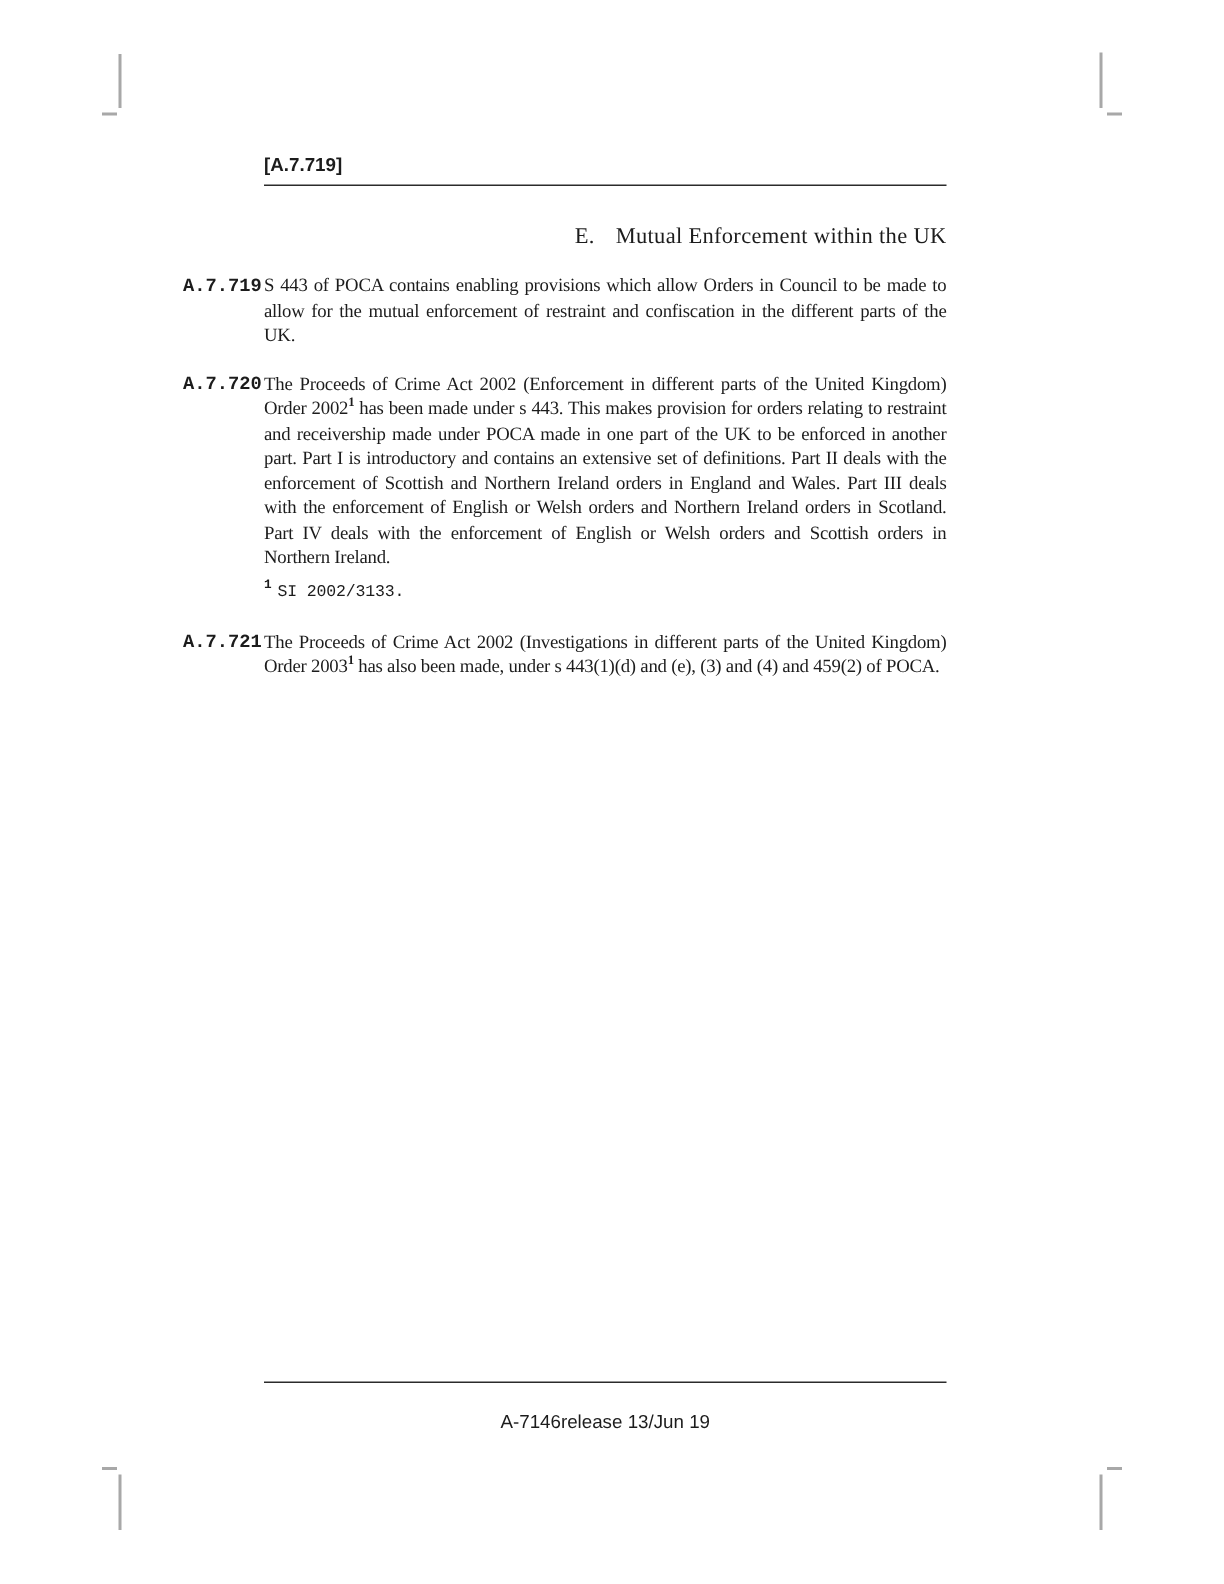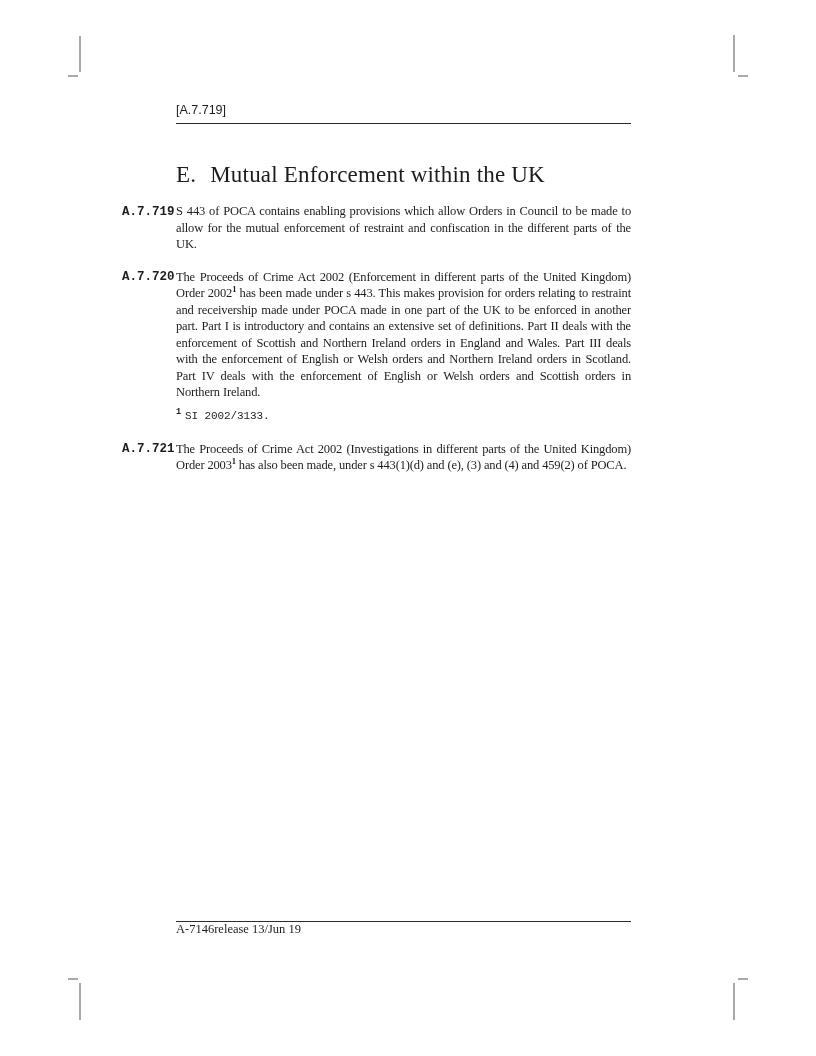--- a/index.html
+++ b/index.html
@@ -30,30 +30,30 @@
     left: 176px;
     top: 103px;
     width: 455px;
   }
 
   .page-header {
     display: flex;
     justify-content: space-between;
     align-items: baseline;
     font-family: "Liberation Sans", sans-serif;
-    font-weight: normal;
+    font-weight: bold;
     font-size: 12.5px;
     padding-bottom: 6px;
     border-bottom: 1.6px solid #2b2b2b;
   }
 
   .section-heading {
-    margin: 38px 0 0 0;
-    text-align: left;
-    font-size: 23px;
+    margin: 26px 0 0 0;
+    text-align: right;
+    font-size: 15px;
     font-weight: normal;
     letter-spacing: 0.2px;
     white-space: nowrap;
   }
   .section-heading .letter { margin-right: 14px; }
 
   .para {
     position: relative;
     margin-top: 16px;
     font-size: 12.5px;
@@ -88,24 +88,24 @@
   }
   .footnote sup.fn-marker { margin-right: 4px; }
   .para-after-footnote { margin-top: 18px; }
 
   .page-footer {
     position: absolute;
     left: 176px;
     top: 921px;
     width: 455px;
     border-top: 1.3px solid #2b2b2b;
-    padding-top: 0;
+    padding-top: 19px;
     display: flex;
-    justify-content: flex-start;
-    font-family: Liberation Serif, serif;
+    justify-content: center;
+    font-family: Liberation Sans, sans-serif;
     font-size: 12.5px;
   }
 </style>
 </head>
 <body>
 
 <div class="page">
 
   <div class="crop crop-tl-v"></div>
   <div class="crop crop-tl-h"></div>

